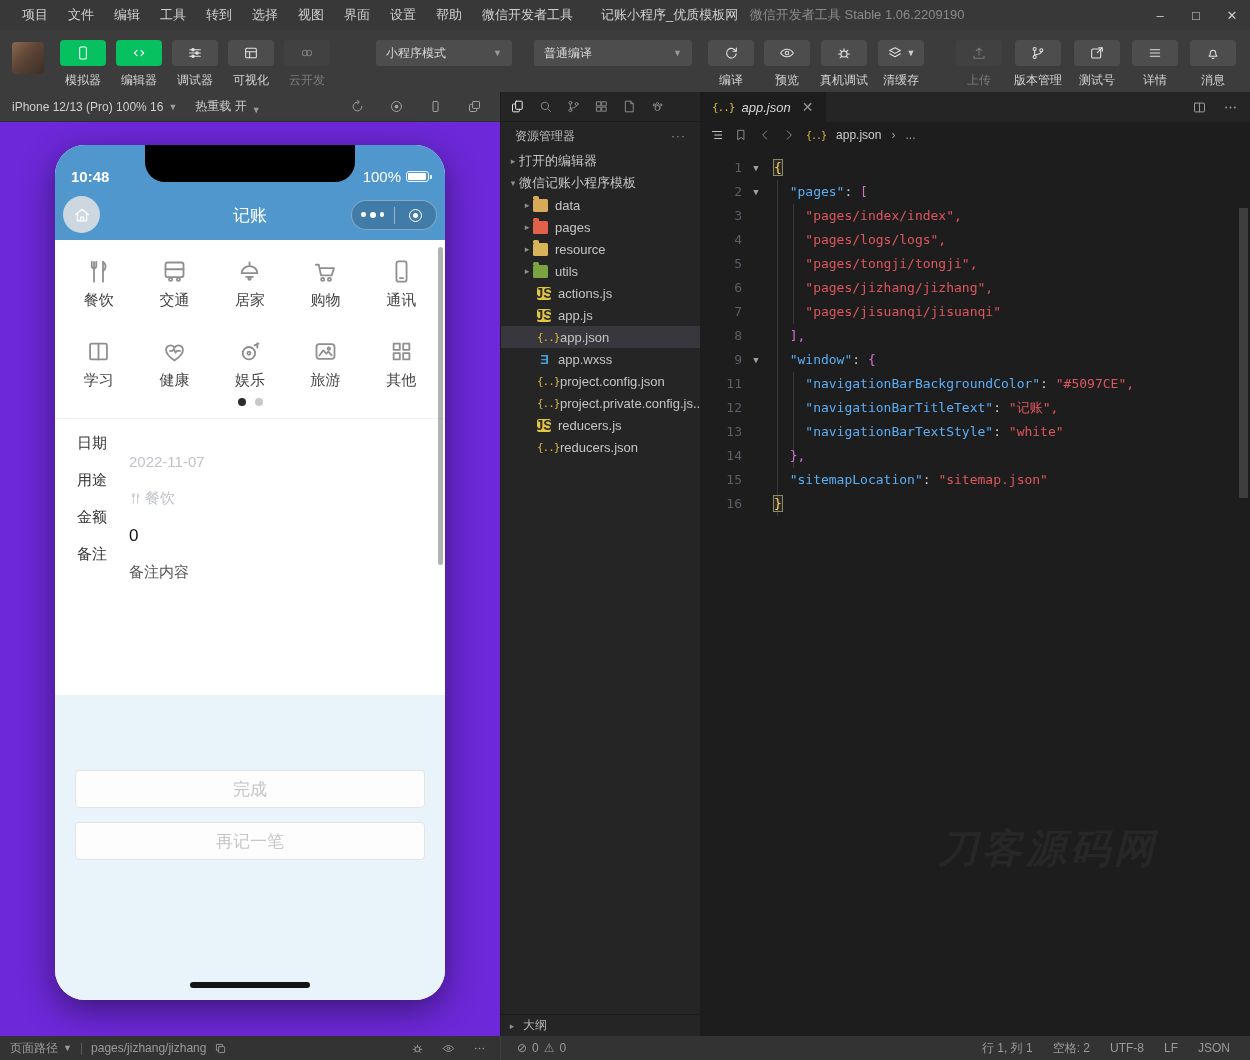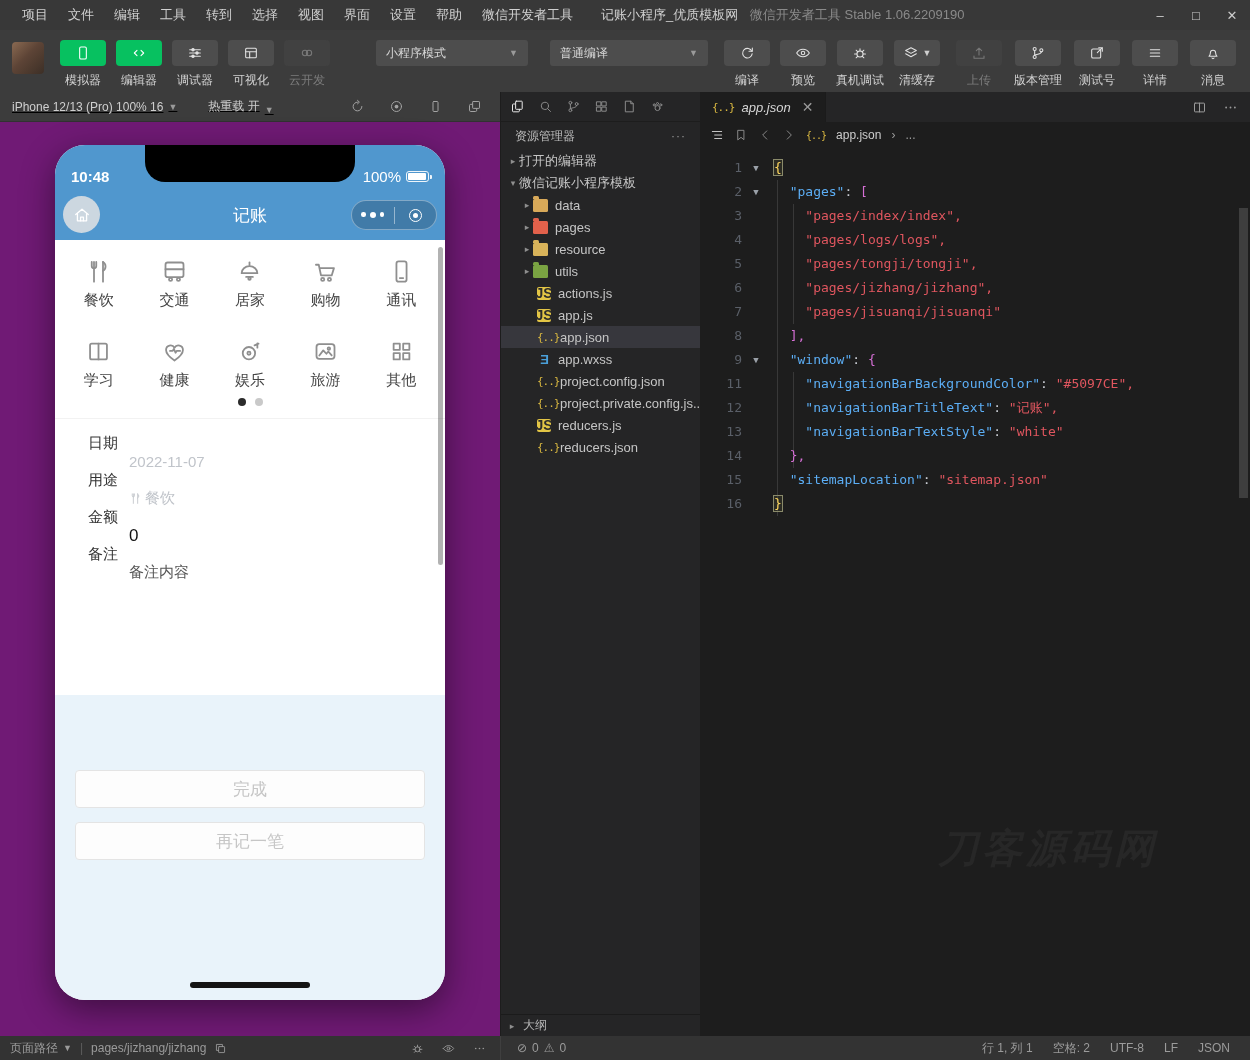--- a/index.html
+++ b/index.html
@@ -26,34 +26,34 @@
   .tbtn { display:flex; flex-direction:column; align-items:center; gap:6px; font-size:12px; color:#d2d2d2; margin-left:10px; }
   .tbtn .pill { width:46px; height:26px; border-radius:4px; background:#4d4d4d; display:flex; align-items:center; justify-content:center; color:#e2e2e2; }
   .tbtn.green .pill { background:#07c160; color:#ffffff; }
   .tbtn.disabled .pill { background:#414141; color:#787878; }
   .tbtn.disabled .tlabel { color:#7c7c7c; }
   .ic { display:inline-flex; }
   .ic svg { width:16px; height:16px; }
   .dropdown { height:26px; background:#4d4d4d; border-radius:3px; display:flex; align-items:center;
               padding:0 10px; font-size:12px; color:#d8d8d8; }
   .dropdown .caret { margin-left:auto; color:#9a9a9a; font-size:9px; }
-  #mode-select { width:152px; margin-left:46px; }
+  #mode-select { width:136px; margin-left:46px; }
   #compile-select { width:158px; margin-left:22px; }
   #compile-actions { display:flex; margin-left:6px; }
   #right-actions { display:flex; margin-left:auto; margin-right:14px; }
   #right-actions .tbtn { margin-left:12px; }
   .pill .caret-in { font-size:9px; color:#cfcfcf; margin-left:4px; }
 
   
   #main { position:absolute; top:92px; left:0; width:1250px; height:944px; display:flex; }
-  #sim-panel { width:500px; height:944px; background:#701a75; display:flex; flex-direction:column;text-decoration:underline; }
+  #sim-panel { width:500px; height:944px; background:#6d28d9; display:flex; flex-direction:column; }
   #sim-toolbar { height:30px; background:#3c3c3c; border-bottom:1px solid #313131; display:flex; align-items:center;
                  padding:0 12px; font-size:12px; color:#cfcfcf; flex:none; }
   #sim-toolbar .caret { font-size:9px; color:#9a9a9a; margin-left:5px; }
-  #hot-reload { margin-left:31px; display:flex; align-items:flex-end; }
+  #hot-reload { margin-left:18px; display:flex; align-items:flex-end; }
   #sim-tools { margin-left:auto; display:flex; align-items:center; gap:24px; color:#a3a3a3; margin-right:6px; }
   #sim-tools .ic svg { width:15px; height:15px; }
   #sim-canvas { flex:1; position:relative; }
 
   
   #phone { position:absolute; left:55px; top:23px; width:390px; height:855px; background:#ffffff;
            border-radius:30px; box-shadow:0 10px 34px rgba(0,0,0,.45); overflow:hidden; }
   #phone-statusbar { height:45px; display:flex; align-items:flex-end; justify-content:space-between;
                      padding:0 16px 5px 16px; color:#ffffff; position:relative; }
   #notch { position:absolute; left:90px; top:0; width:210px; height:37px; background:#000000;
@@ -79,21 +79,21 @@
   #capsule .ring i::after { content:""; position:absolute; left:3px; top:3px; width:5px; height:5px; background:#ffffff; border-radius:50%; }
 
   #categories { padding:18px 6px 0 6px; display:grid; grid-template-columns:repeat(5,1fr); row-gap:28px; }
   .cat { display:flex; flex-direction:column; align-items:center; gap:6px; }
   .cat .ic svg { width:27px; height:27px; }
   .cat .cat-label { font-size:15px; color:#454545; }
   #pager { display:flex; justify-content:center; gap:9px; margin-top:8px; padding-bottom:12px; }
   #pager i { width:8px; height:8px; border-radius:50%; background:#c9c9c9; }
   #pager i.on { background:#2b2b2b; }
 
-  #form { border-top:1px solid #f2f2f2; padding:6px 14px 8px 22px;text-align:center; }
+  #form { border-top:1px solid #f2f2f2; padding:6px 14px 8px 22px; }
   .form-row { height:37px; display:flex; align-items:center; }
   .form-label { font-size:15px; color:#333333; width:52px; }
   .form-value { font-size:15px; color:#555555; display:flex; align-items:center; gap:3px;margin-top:36px; }
   .form-value.muted { color:#c0c4ca; }
   .form-value.amount { color:#111111; font-size:17px; }
   .form-value .ic svg { width:13px; height:13px; }
 
   #phone-lower { position:absolute; left:0; right:0; top:550px; bottom:0; background:#e9f3fa; }
   .p-btn { margin:0 20px 14px 20px; height:38px; background:#fdfdfd; border:1px solid #e4e4e4; border-radius:4px;
            display:flex; align-items:center; justify-content:center; font-size:17px; color:#c6c6c6; }

